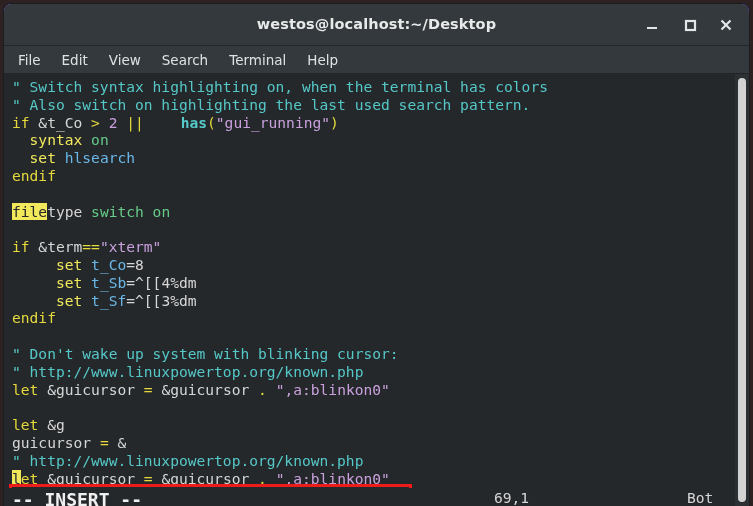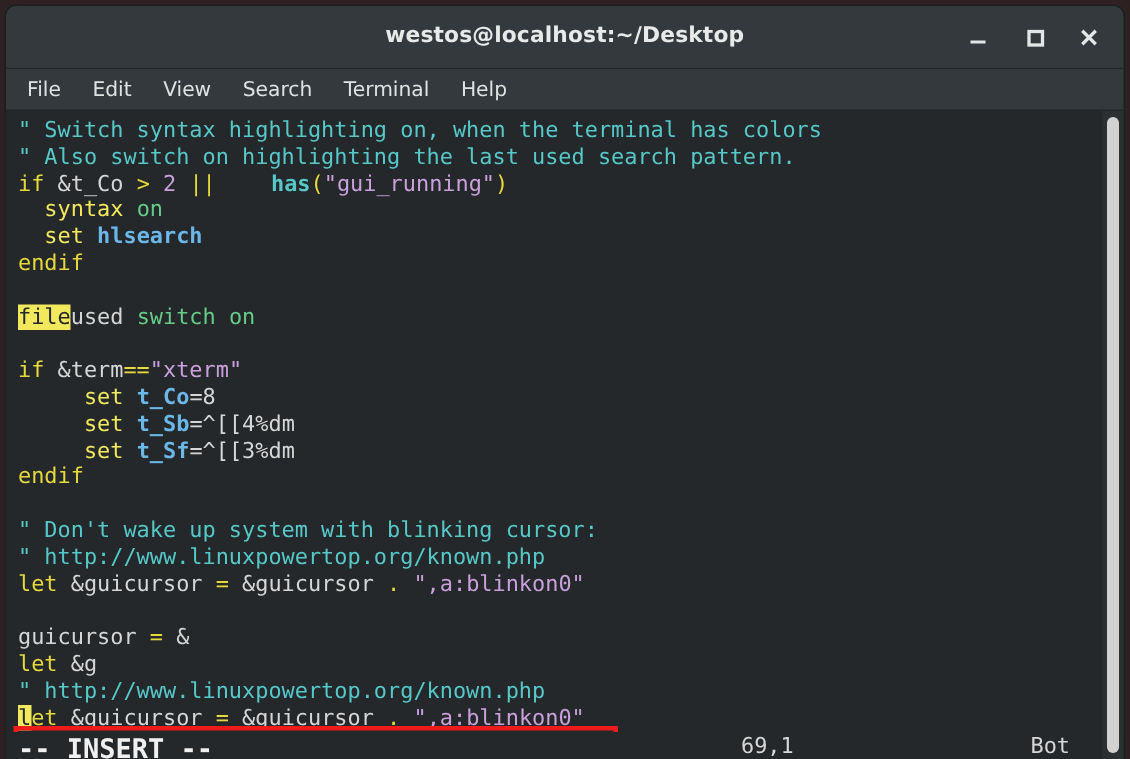--- a/index.html
+++ b/index.html
@@ -22,21 +22,21 @@
     background: #2e2121;
   }
 
   
   #window {
     position: absolute;
     left: 4px; top: 4px;
     width: 745px;
     height: 502px;
     border-radius: 7px 7px 0 0;
-    background: #14532d;
+    background: #8b5cf6;
     overflow: hidden;
     box-shadow: 0 0 0 1px #1b1e20;
   }
 
   
   #titlebar {
     position: relative;
     height: 41px;
     background: #33393d;
     border-radius: 7px 7px 0 0;
@@ -99,21 +99,21 @@
     font-family: "DejaVu Sans Mono", monospace;
     font-size: 14.6px;
     white-space: pre;
     color: #d6d6d6;
   }
   
   .c-comment  { color: #56c8c8; }          
   .c-stmt     { color: #e5d93c; }          
   .c-kw       { color: #f2e85c; }          
   .c-ident    { color: #d6d6d6; text-align: right; }          
-  .c-opt      { color: #6bb8e8; font-weight: bold; }          
+  .c-opt      { color: #6bb8e8; }          
   .c-str      { color: #c9a0dc; }          
   .c-num      { color: #c9a0dc; }          
   .c-fn       { color: #56c8c8; font-weight: bold; margin-left: 28px; }  
   .c-on       { color: #66cc88; }          
   .c-op       { color: #e5d93c; }
   .hl-search  { background: #f2e85c; color: #24282b; }
   .cursor     { background: #f2e85c; color: #24282b; }
 
   
   #redbox {
@@ -232,21 +232,21 @@
         <div class="line"><span class="c-stmt">if</span><span class="c-ident"> &amp;t_Co </span><span class="c-op">&gt;</span><span class="c-ident"> </span><span class="c-num">2</span><span class="c-ident"> </span><span class="c-op">||</span><span class="c-ident"> </span><span class="c-fn">has</span><span class="c-op">(</span><span class="c-str">"gui_running"</span><span class="c-op">)</span></div>
 
         <div class="line"><span class="c-ident">  </span><span class="c-kw">syntax</span><span class="c-ident"> </span><span class="c-on">on</span></div>
 
         <div class="line"><span class="c-ident">  </span><span class="c-kw">set</span><span class="c-ident"> </span><span class="c-opt">hlsearch</span></div>
 
         <div class="line"><span class="c-stmt">endif</span></div>
 
         <div class="line">&nbsp;</div>
 
-        <div class="line"><span class="hl-search">file</span><span class="c-ident">used </span><span class="c-on">switch on</span></div>
+        <div class="line"><span class="hl-search">file</span><span class="c-ident">type </span><span class="c-on">switch on</span></div>
 
         <div class="line">&nbsp;</div>
 
         <div class="line"><span class="c-stmt">if</span><span class="c-ident"> &amp;term</span><span class="c-op">==</span><span class="c-str">"xterm"</span></div>
 
         <div class="line"><span>     </span><span class="c-kw">set</span><span> </span><span class="c-opt">t_Co</span><span class="c-ident">=8</span></div>
 
         <div class="line"><span>     </span><span class="c-kw">set</span><span> </span><span class="c-opt">t_Sb</span><span class="c-ident">=^[[4%dm</span></div>
 
         <div class="line"><span>     </span><span class="c-kw">set</span><span> </span><span class="c-opt">t_Sf</span><span class="c-ident">=^[[3%dm</span></div>
@@ -256,23 +256,23 @@
         <div class="line">&nbsp;</div>
 
         <div class="line"><span class="c-comment">" Don't wake up system with blinking cursor:</span></div>
 
         <div class="line"><span class="c-comment">" http://www.linuxpowertop.org/known.php</span></div>
 
         <div class="line"><span class="c-stmt">let</span><span class="c-ident"> &amp;guicursor </span><span class="c-op">=</span><span class="c-ident"> &amp;guicursor </span><span class="c-op">.</span><span class="c-ident"> </span><span class="c-str">",a:blinkon0"</span></div>
 
         <div class="line">&nbsp;</div>
 
+        <div class="line"><span class="c-stmt">let</span><span class="c-ident"> &amp;g</span></div>
+
         <div class="line"><span class="c-ident">guicursor </span><span class="c-op">=</span><span class="c-ident"> &amp;</span></div>
-
-        <div class="line"><span class="c-stmt">let</span><span class="c-ident"> &amp;g</span></div>
 
         <div class="line"><span class="c-comment">" http://www.linuxpowertop.org/known.php</span></div>
 
         <div class="line"><span class="cursor">l</span><span class="c-stmt">et</span><span class="c-ident"> &amp;guicursor </span><span class="c-op">=</span><span class="c-ident"> &amp;guicursor </span><span class="c-op">.</span><span class="c-ident"> </span><span class="c-str">",a:blinkon0"</span></div>
 
       </div>
 
       <div id="redbox"></div>
 
       <div id="statusline">

